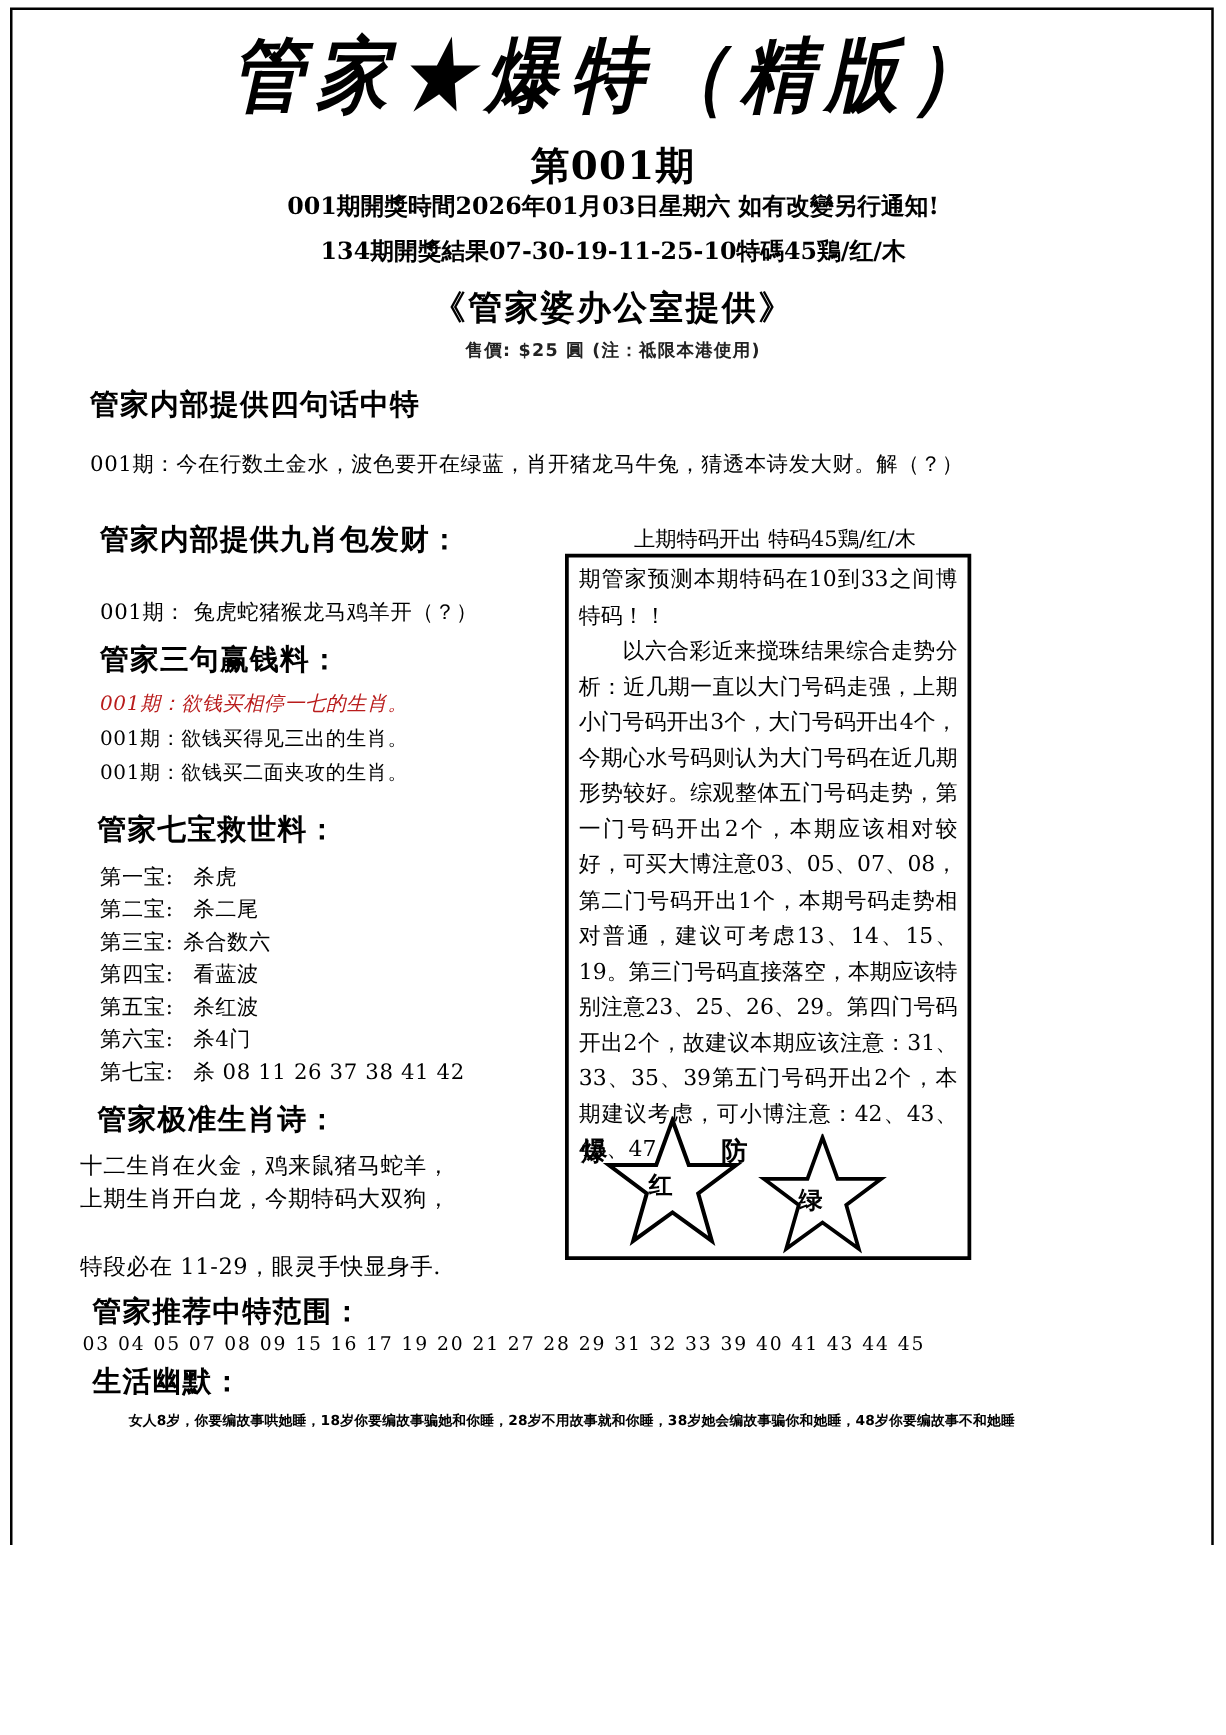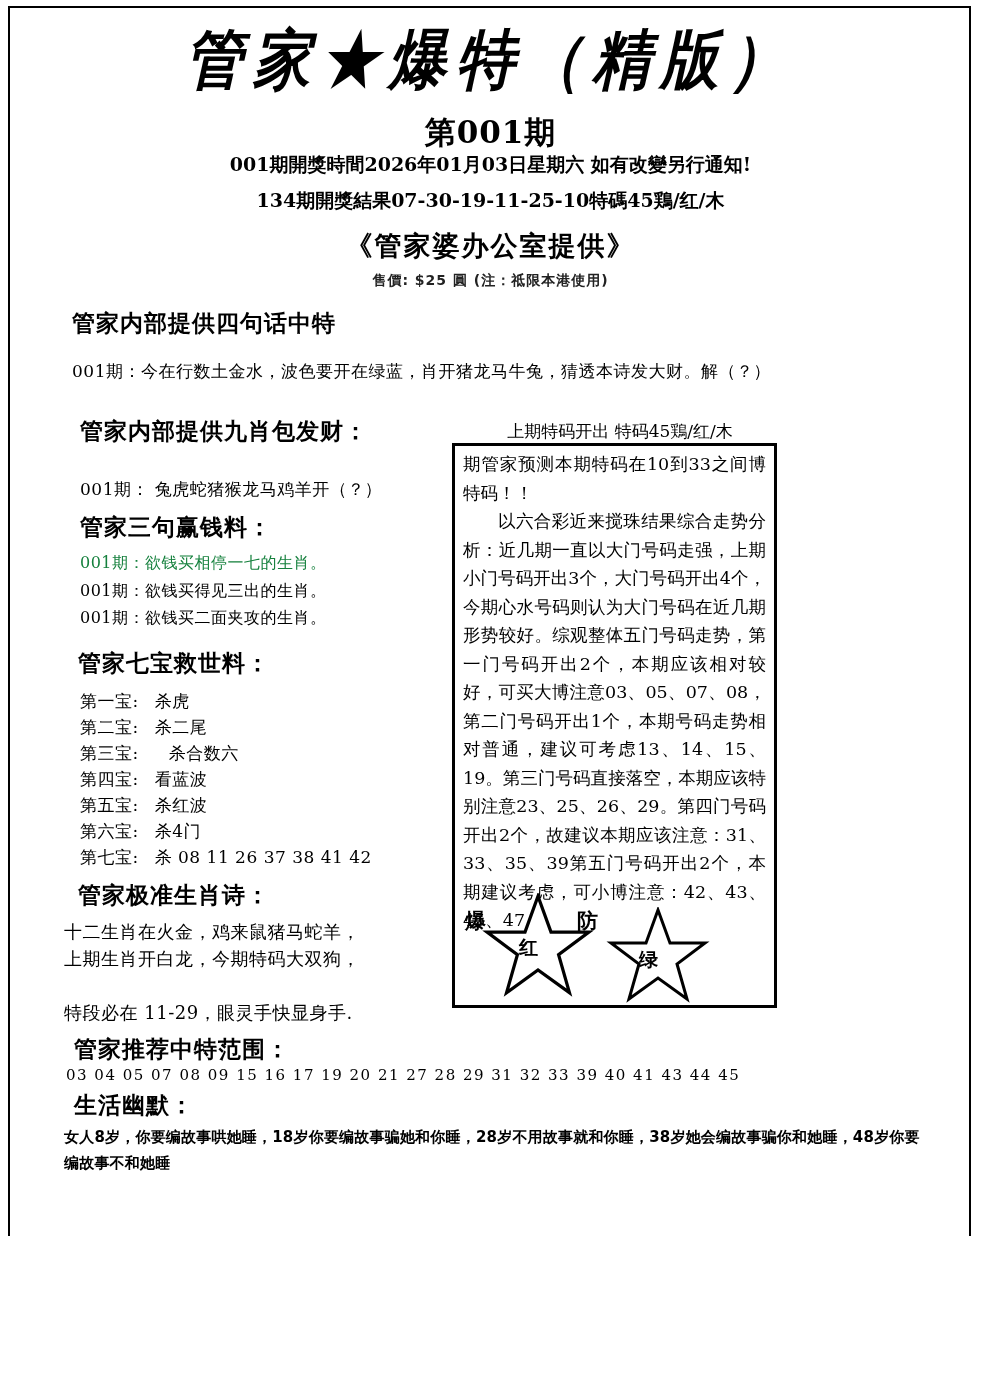--- a/index.html
+++ b/index.html
@@ -104,43 +104,44 @@
     white-space: nowrap;
     letter-spacing: 0.5px;
   }
   .small-line {
     position: absolute;
     font-family: "DejaVu Serif", "Liberation Serif", serif;
     font-size: 16px;
     white-space: nowrap;
     letter-spacing: 0.5px;
   }
-  .faded { color: #15803d; filter: blur(0.45px); }
+  .faded { color: #b91c1c; filter: blur(0.45px); font-style: italic; }
   .poem-line {
     position: absolute;
     font-family: "DejaVu Serif", "Liberation Serif", serif;
     font-size: 18px;
     white-space: nowrap;
     letter-spacing: 0.5px;
   }
   .range-nums {
     position: absolute;
     font-family: "DejaVu Serif", "Liberation Serif", serif;
     font-size: 15px;
     letter-spacing: 1.5px;
     white-space: nowrap;
   }
   .humor-body {
     position: absolute;
     font-family: "DejaVu Sans", sans-serif;
-    font-size: 15px;
+    font-size: 11px;
     font-weight: 700;
     line-height: 26px;
     letter-spacing: 0.2px;
     width: 870px;
+    margin-left: 39px;
   }
   
   .analysis-head {
     position: absolute;
     left: 455px;
     top: 420px;
     width: 330px;
     text-align: center;
     font-family: "DejaVu Serif", "Liberation Serif", serif;
     font-size: 17px;
@@ -333,21 +334,21 @@
   <div class="body-line" style="left:80px; top:690px;">
     <span>第一宝:</span>
     <span style="margin-left:10px;">杀虎</span>
   </div>
   <div class="body-line" style="left:80px; top:716px;">
     <span>第二宝:</span>
     <span style="margin-left:10px;">杀二尾</span>
   </div>
   <div class="body-line" style="left:80px; top:742px;">
     <span>第三宝:</span>
-    <span style="margin-left:24px;">杀合数六</span>
+    <span style="margin-left:2px;">杀合数六</span>
   </div>
   <div class="body-line" style="left:80px; top:768px;">
     <span>第四宝:</span>
     <span style="margin-left:10px;">看蓝波</span>
   </div>
   <div class="body-line" style="left:80px; top:794px;">
     <span>第五宝:</span>
     <span style="margin-left:10px;">杀红波</span>
   </div>
   <div class="body-line" style="left:80px; top:820px;">

